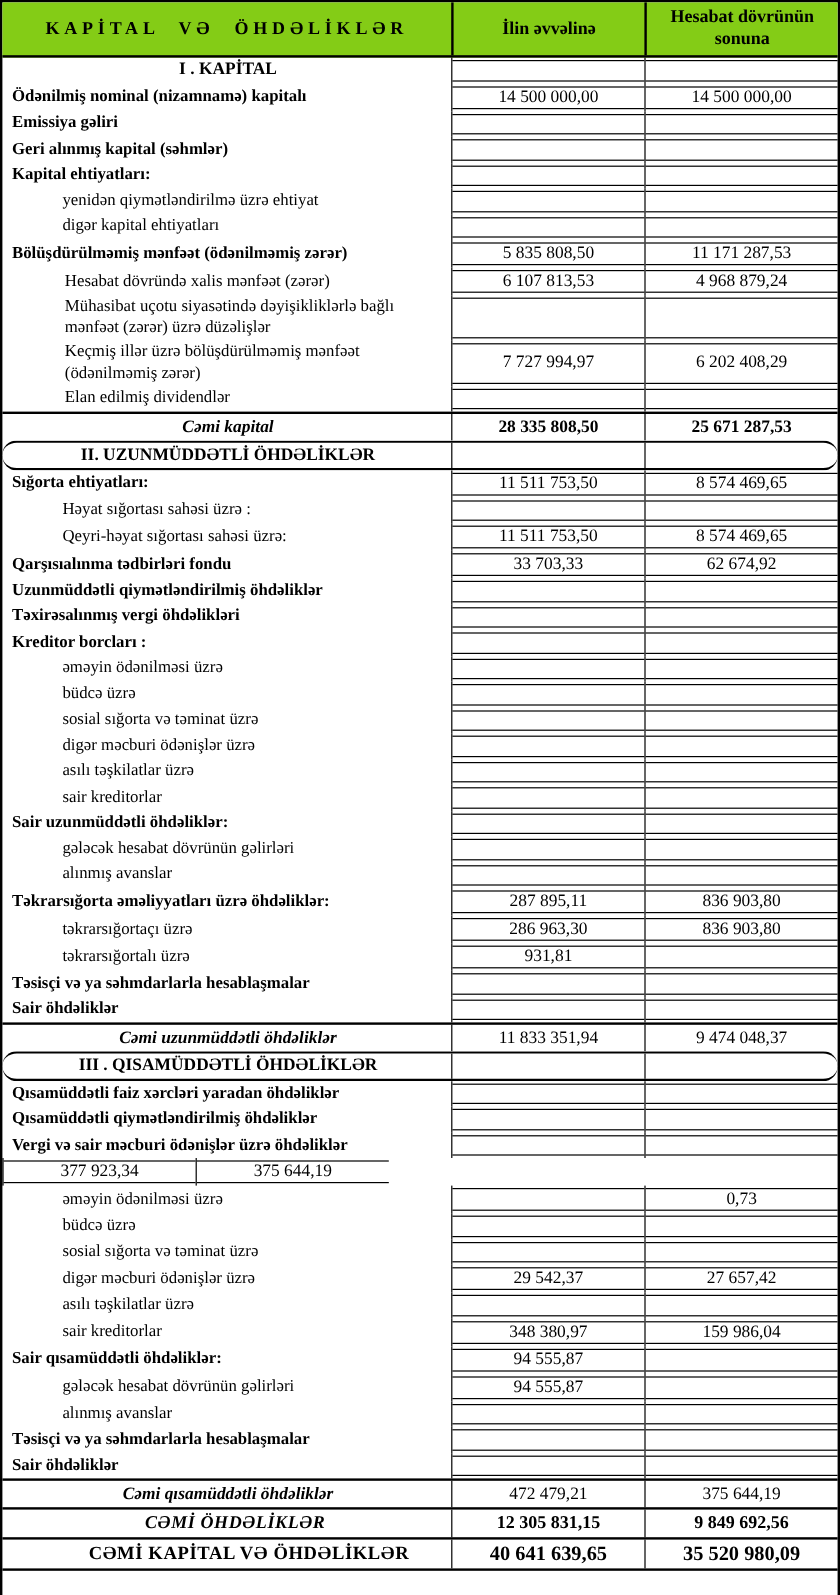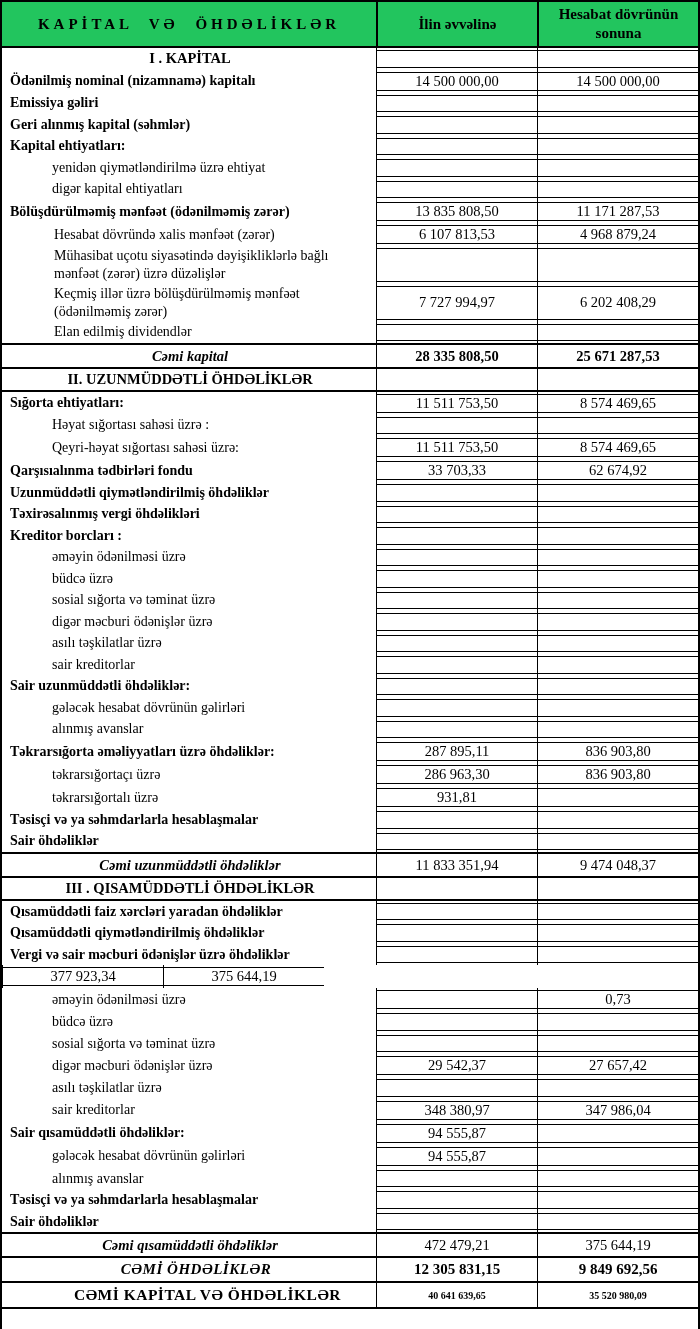--- a/index.html
+++ b/index.html
@@ -13,21 +13,21 @@
   .sheet { width: 700px; }
 
   .tbl {
     width: 700px;
     border: 2px solid #000;
   }
 
   
   .thead {
     display: flex;
-    background: #22c55e;
+    background: #84cc16;
     border-bottom: 2px solid #000;
     min-height: 46px;
   }
   .th {
     display: flex;
     align-items: center;
     justify-content: center;
     text-align: center;
     font-weight: bold;
     padding: 2px 4px;
@@ -79,20 +79,21 @@
   
   .t-sub .lbl      { font-weight: normal; padding-left: 50px; }
   .t-sub2 .lbl     { font-weight: normal; padding-left: 52px; }
 
   .t-sec-plain .lbl { justify-content: center; text-align: center; font-size: 14.5px; }
 
   .t-sec {
     border-top: 2px solid #000;
     border-bottom: 2px solid #000;
     min-height: 24px;
+    border-radius: 12px;
   }
   .t-sec .lbl { justify-content: center; text-align: center; font-size: 14.5px; }
   .t-sec .vbox, .t-total .vbox, .t-total-b .vbox,
   .t-grandi .vbox, .t-grand .vbox, .t-note .vbox {
     margin: 0;
     border-top: none;
     border-bottom: none;
   }
 
   .t-total, .t-total-b {
@@ -112,21 +113,21 @@
     justify-content: center; text-align: center;
     font-style: italic; font-size: 15px; letter-spacing: 0.5px; padding-left: 20px;
   }
   .t-grandi .vbox { font-weight: bold; font-size: 15px; }
 
   .t-grand { border-top: 2px solid #000; min-height: 26px; }
   .t-grand .lbl {
     justify-content: center; text-align: center;
     font-size: 15.5px; letter-spacing: 0.5px; padding-left: 43px;
   }
-  .t-grand .vbox { font-weight: bold; font-size: 10px; }
+  .t-grand .vbox { font-weight: bold; font-size: 17px; }
 
   .t-note { border-top: 2px solid #000; min-height: 24px; }
 </style>
 </head>
 <body>
 
 <div class="sheet">
   <div class="tbl">
 
     <div class="thead">
@@ -202,21 +203,21 @@
       <div class="vbox"></div>
     </div>
     <div class="vcol">
       <div class="vbox"></div>
     </div>
   </div>
 
   <div class="row t-main">
     <div class="lbl">Bölüşdürülməmiş mənfəət (ödənilməmiş zərər)</div>
     <div class="vcol">
-      <div class="vbox">13 835 808,50</div>
+      <div class="vbox">5 835 808,50</div>
     </div>
     <div class="vcol">
       <div class="vbox">11 171 287,53</div>
     </div>
   </div>
 
   <div class="row t-sub2">
     <div class="lbl">Hesabat dövründə xalis mənfəət (zərər)</div>
     <div class="vcol">
       <div class="vbox">6 107 813,53</div>
@@ -595,21 +596,21 @@
       <div class="vbox"></div>
     </div>
   </div>
 
   <div class="row t-sub">
     <div class="lbl">sair kreditorlar</div>
     <div class="vcol">
       <div class="vbox">348 380,97</div>
     </div>
     <div class="vcol">
-      <div class="vbox">347 986,04</div>
+      <div class="vbox">159 986,04</div>
     </div>
   </div>
 
   <div class="row t-main">
     <div class="lbl">Sair qısamüddətli öhdəliklər:</div>
     <div class="vcol">
       <div class="vbox">94 555,87</div>
     </div>
     <div class="vcol">
       <div class="vbox"></div>

